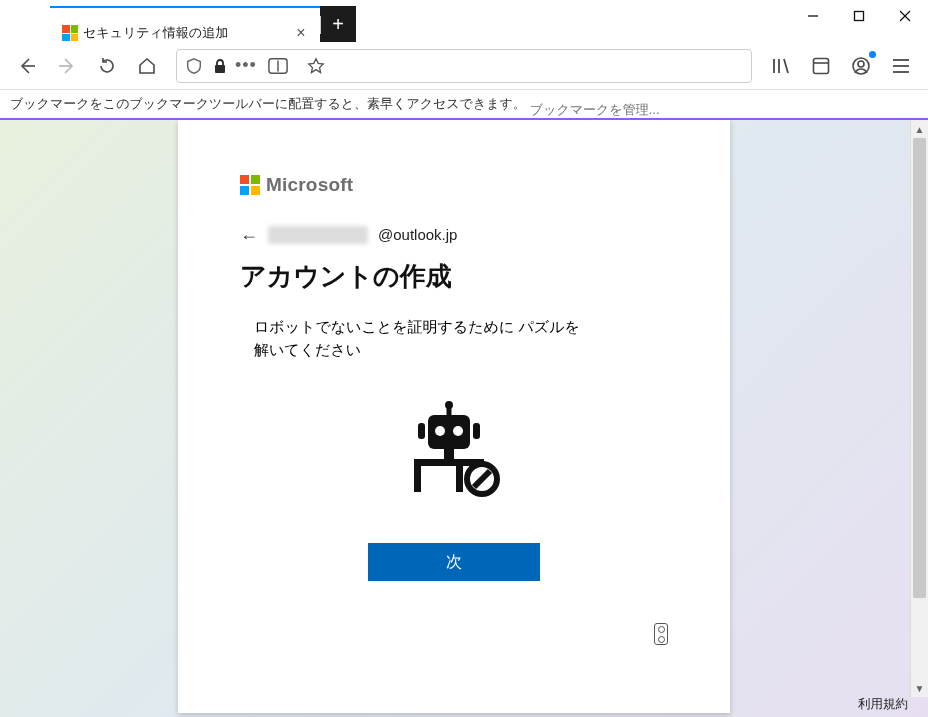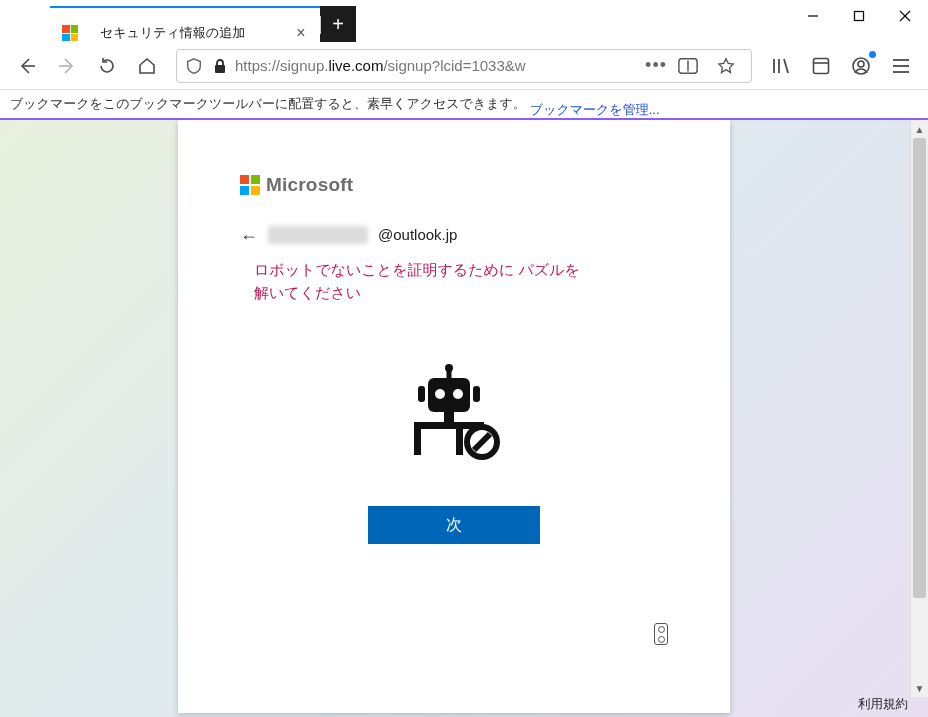--- a/index.html
+++ b/index.html
@@ -1,21 +1,21 @@
 <!DOCTYPE html>
 <html><head>
 <meta charset="utf-8">
 <style>
   * { box-sizing: border-box; margin: 0; padding: 0; }
   html, body { width: 928px; height: 717px; font-family: "Segoe UI", Meiryo, sans-serif; overflow: hidden; background: #fff; }
 
   
   .titlebar { height: 42px; background: #fff; display: flex; align-items: flex-start; }
   .tabstrip { display: flex; align-items: flex-end; height: 42px; padding-left: 50px; flex: 1; }
-  .tab { display: flex; align-items: center; height: 36px; margin-top: 4px; background: #fff; border-top: 2px solid #0a84ff; padding: 16px 10px 0 12px; min-width: 270px; gap: 22px; position: relative; }
+  .tab { display: flex; align-items: center; height: 36px; margin-top: 4px; background: #fff; border-top: 2px solid #0a84ff; padding: 16px 10px 0 12px; min-width: 270px; gap: 5px; position: relative; }
   .tab::after { content: ""; position: absolute; right: -1px; top: 8px; bottom: 8px; width: 1px; background: #ccc; }
   .tab .favicon { width: 16px; height: 16px; display: grid; grid-template-columns: 1fr 1fr; grid-template-rows: 1fr 1fr; gap: 1px; }
   .tab .favicon span:nth-child(1){background:#f25022;} .tab .favicon span:nth-child(2){background:#7fba00;}
   .tab .favicon span:nth-child(3){background:#00a4ef;} .tab .favicon span:nth-child(4){background:#ffb900;}
   .tab-title { font-size: 13px; color: #222; flex: 1; white-space: nowrap; overflow: hidden; }
   .tab-close { width: 18px; height: 18px; display:flex;align-items:center;justify-content:center;color:#555;font-size:16px;}
   .newtab { width: 36px; height: 36px; margin-top: 4px; background:#1c1c1c; color:#fff; display:flex;align-items:center;justify-content:center;font-size:20px;}
   .win-controls { display:flex; height: 32px; }
   .win-btn { width: 46px; display:flex;align-items:center;justify-content:center;color:#111;}
   .win-btn svg { stroke:#111; }
@@ -25,38 +25,38 @@
   .nav-icon { width: 34px; height: 34px; display:flex;align-items:center;justify-content:center;border-radius:4px;color:#4a4a4a;}
   .nav-icon.disabled { color:#b5b5b5; }
   .urlbox { flex:1; height: 34px; border:1px solid #ccc; border-radius:4px; display:flex;align-items:center;padding:0 8px;gap:8px;margin:0 6px;}
   .urlbox .identity { display:flex;align-items:center;gap:10px;color:#666;}
   .url-text { flex:1; font-size:15px; color:#777; white-space:nowrap; overflow:hidden; }
   .url-text .host { color:#111; }
   .right-icons { display:flex;align-items:center;gap:4px;}
 
   
   .bookmarkbar { height: 30px; display:flex;align-items:center; padding: 0 10px; font-size:13px; color:#333; border-bottom:2px solid #8b5cf6; background:#fff;}
-  .bookmarkbar a { color:#1d4ed8; text-decoration:none; margin-left:4px;margin-top:12px;}
+  .bookmarkbar a { color:#737373; text-decoration:none; margin-left:4px;margin-top:12px;}
 
   
   .viewport { position: relative; height: calc(717px - 42px - 48px - 30px); background: linear-gradient(135deg,#e8f0dd 0%, #dfe9ef 50%, #e7dff1 100%); overflow:hidden;}
   .scrollbar-v { position:absolute; right:0; top:0; bottom:20px; width:18px; background:#f0f0f0; border-left:1px solid #ddd;}
   .scrollbar-v .up, .scrollbar-v .down { height:18px; display:flex;align-items:center;justify-content:center;color:#666;font-size:10px;}
   .scrollbar-v .thumb { position:absolute; top:18px; left:2px; right:2px; height:460px; background:#c8c8c8; border-radius:2px;}
   .card { position:absolute; left:178px; top:0; width:552px; bottom:4px; background:#fff; box-shadow: 0 2px 6px rgba(0,0,0,0.2); padding: 54px 62px 0 62px;}
   .ms-logo { display:flex; align-items:center; gap:6px; margin-bottom: 28px;}
   .ms-logo .sq { width:20px; height:20px; display:grid; grid-template-columns:1fr 1fr; grid-template-rows:1fr 1fr; gap:2px;}
   .ms-logo .sq span:nth-child(1){background:#f25022;} .ms-logo .sq span:nth-child(2){background:#7fba00;}
   .ms-logo .sq span:nth-child(3){background:#00a4ef;} .ms-logo .sq span:nth-child(4){background:#ffb900;}
   .ms-logo .word { font-size:19px; color:#6e6e6e; font-weight:600; letter-spacing:0.2px;}
   .identity-row { display:flex; align-items:center; gap:10px; font-size:15px; color:#222; margin-bottom:14px;}
   .identity-row .back { font-size:18px; color:#333; }
   .identity-row .blur { display:inline-block; width:100px; height:18px; background:#dcdcdc; filter: blur(2px); border-radius:2px;}
   .page-title { font-size:26px; font-weight:700; color:#111; margin-bottom:22px; }
-  .instructions { font-size:15px; color:#be185d; line-height:1.5; max-width: 330px; margin-bottom: 60px; margin-left: 14px;}
+  .instructions { font-size:15px; color:#000000; line-height:1.5; max-width: 330px; margin-bottom: 40px; margin-left: 14px;}
   .robot-wrap { display:flex; justify-content:center; margin-bottom: 42px;}
   .next-btn { display:block; margin: 0 auto; width:172px; height:38px; background:#0067b8; color:#fff; border:none; font-size:16px; cursor:pointer;}
   .audio-badge { position:absolute; right:62px; bottom:68px; width:14px; height:22px; border:1px solid #555; border-radius:3px; display:flex;flex-direction:column;align-items:center;justify-content:space-around;}
   .audio-badge::before, .audio-badge::after { content:""; width:5px; height:5px; border:1px solid #555; border-radius:50%;}
   .footer-links { position:absolute; right:20px; bottom:4px; display:flex; gap:22px; font-size:12.5px; color:#222;flex-direction:column;}
   .footer-links span { cursor:pointer; }
 </style>
 </head>
 <body>
 
@@ -121,21 +121,20 @@
   <div class="urlbox">
     <div class="identity">
       <svg width="18" height="18" viewBox="0 0 20 20" fill="none" stroke="#666" stroke-width="1.6">
           <path d="M10 2l7 3v5c0 4-3 7-7 8-4-1-7-4-7-8V5z"></path>
         </svg>
       <svg width="14" height="16" viewBox="0 0 14 16" fill="#2b2b2b">
           <rect x="2" y="7" width="10" height="8" rx="1"></rect>
           <path d="M4 7V5a3 3 0 0 1 6 0v2" fill="none" stroke="#2b2b2b" stroke-width="1.8"></path>
         </svg>
     </div>
-    <div class="url-text"><span>https://signup.</span><span class="host">live.com</span><span>/signup?lcid=1033&amp;w</span></div>
     <div class="right-icons">
       <span style="color:#666;font-size:18px;letter-spacing:1px;">•••</span>
       <span class="nav-icon">
           <svg width="20" height="18" viewBox="0 0 22 18" fill="none" stroke="#555" stroke-width="1.6">
             <rect x="1" y="1" width="20" height="16" rx="3"></rect>
             <path d="M11 3v12"></path>
           </svg>
         </span>
       <span class="nav-icon">
           <svg width="18" height="18" viewBox="0 0 20 20" fill="none" stroke="#555" stroke-width="1.5">
@@ -191,20 +190,21 @@
         </span>
       <span class="word">Microsoft</span>
     </div>
 
     <div class="identity-row">
       <span class="back">←</span>
       <span class="blur"></span>
         <span>@outlook.jp</span>
     </div>
 
+    <h1 class="page-title">アカウントの作成</h1>
 
     <p class="instructions">ロボットでないことを証明するために パズルを解いてください</p>
 
     <div class="robot-wrap">
       <svg width="100" height="100" viewBox="0 0 100 100">
         <line x1="45" y1="4" x2="45" y2="14" stroke="#111" stroke-width="5"></line>
         <circle cx="45" cy="4" r="4" fill="#111"></circle>
         <rect x="24" y="14" width="42" height="34" rx="6" fill="#111"></rect>
         <circle cx="36" cy="30" r="5" fill="#fff"></circle>
         <circle cx="54" cy="30" r="5" fill="#fff"></circle>

